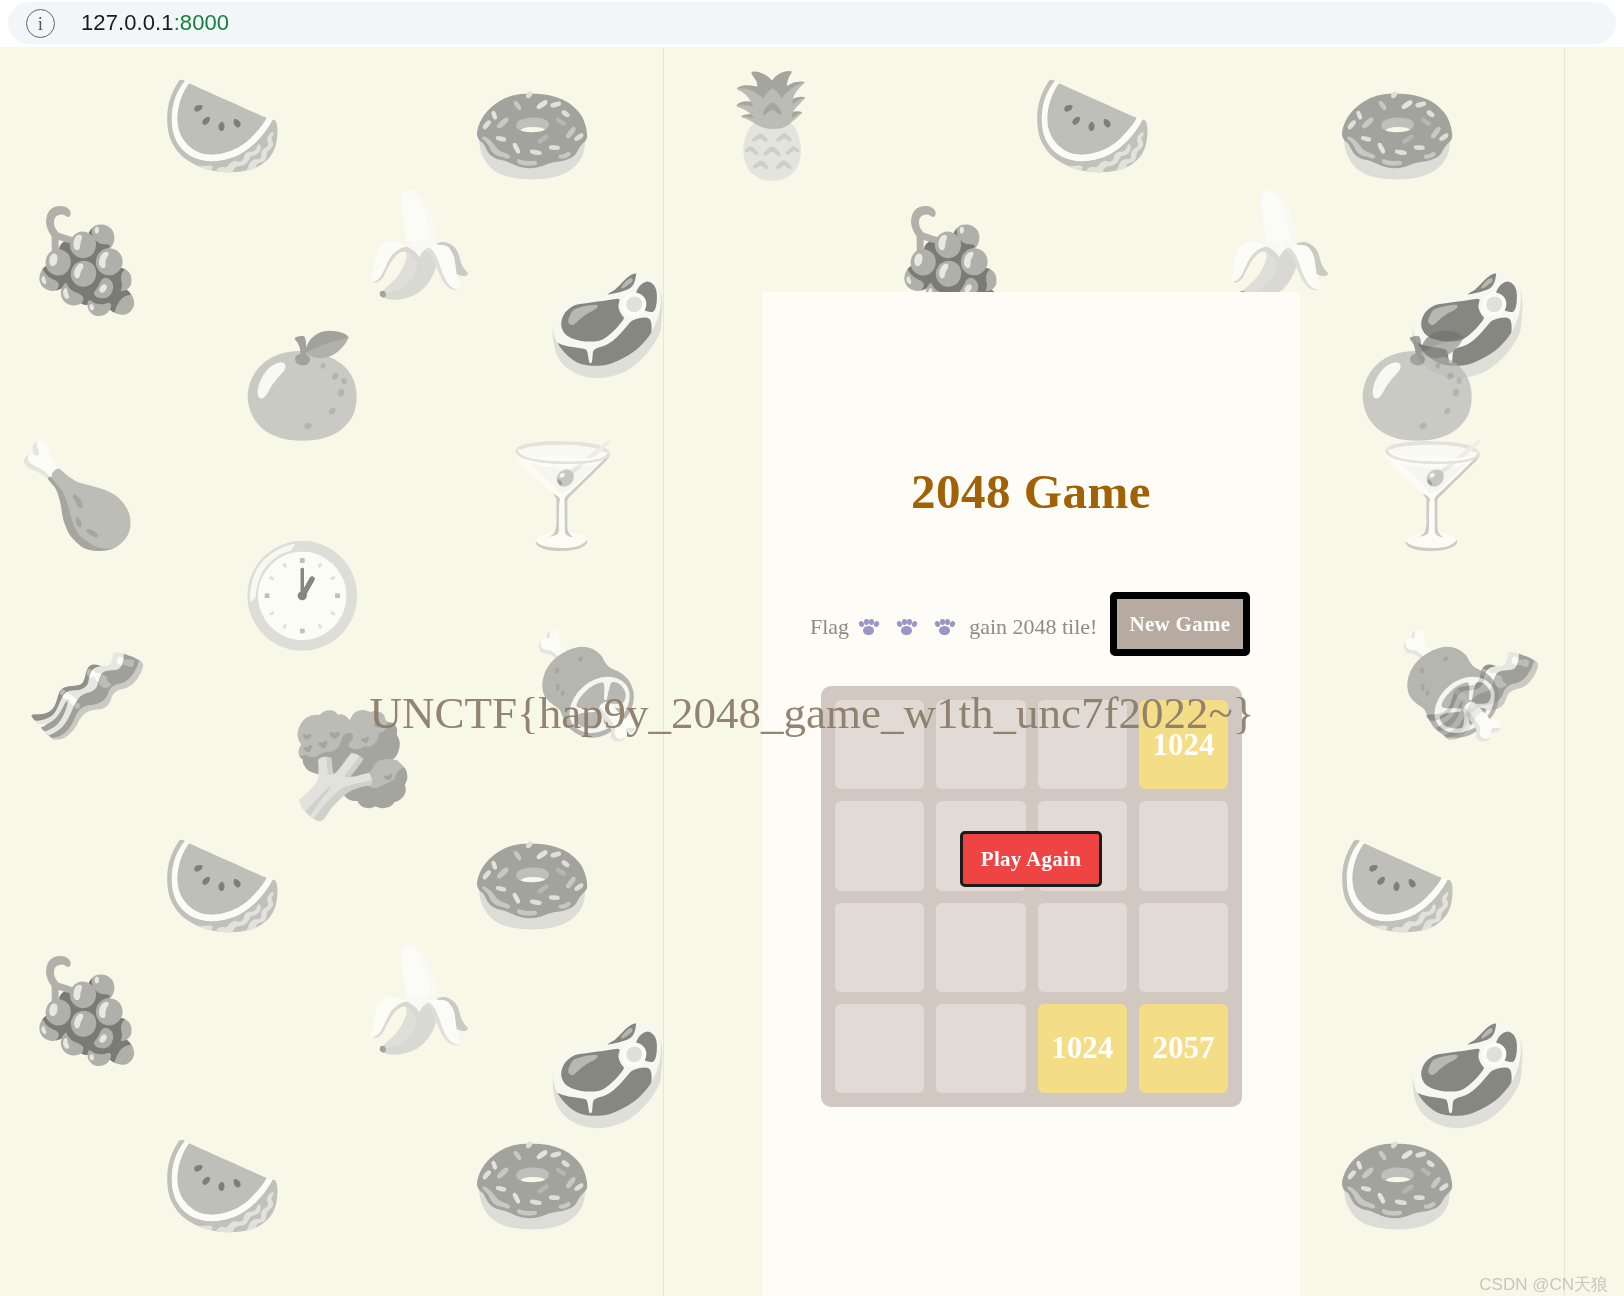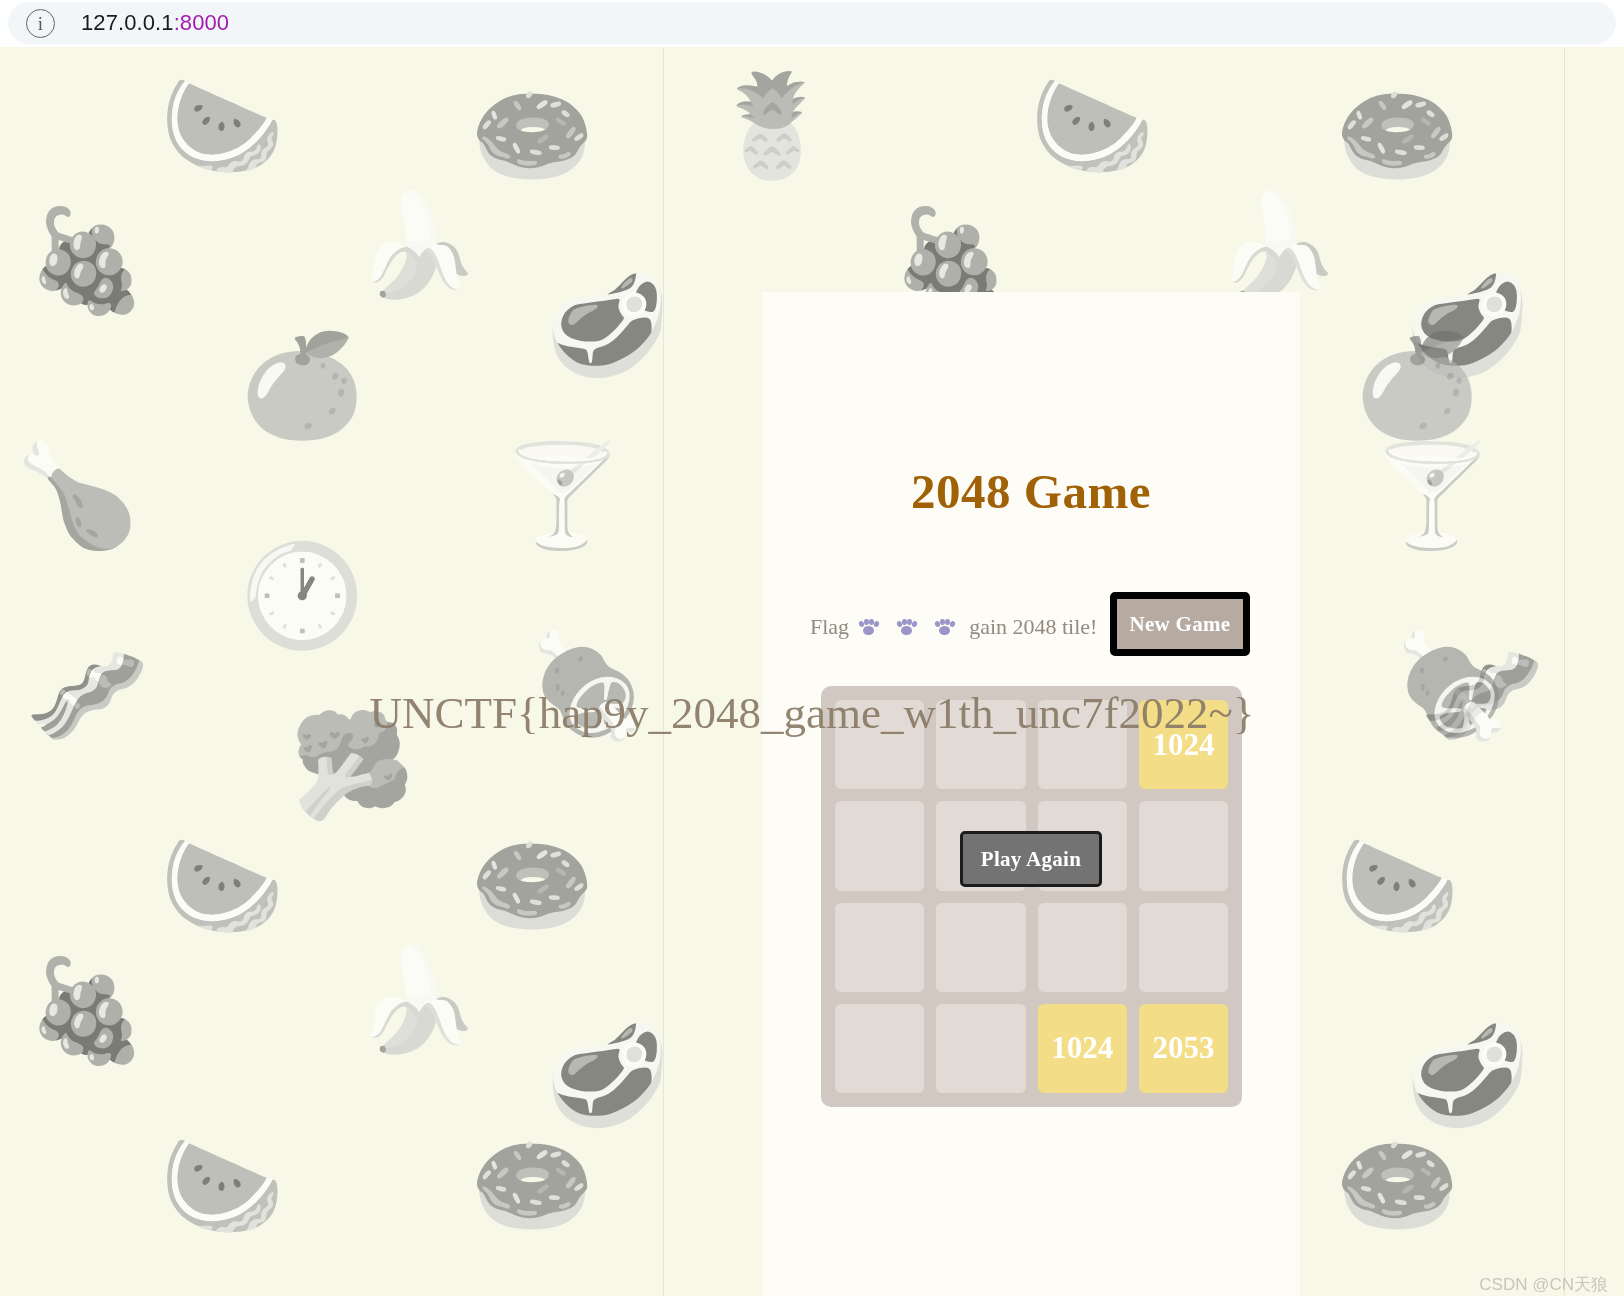--- a/index.html
+++ b/index.html
@@ -52,21 +52,21 @@
     line-height: 1;
   }
   .url-text {
     margin-left: 26px;
     font-family: "Liberation Sans", sans-serif;
     font-size: 22px;
     color: #1b1b1d;
     letter-spacing: 0.1px;
     white-space: nowrap;
   }
-  .url-port { color: #a21caf; }
+  .url-port { color: #15803d; }
 
   
   .page {
     position: absolute;
     top: 47px; left: 0;
     width: 1624px;
     height: 1249px;
     background: #f8f8e9;
     overflow: hidden;
   }
@@ -220,21 +220,21 @@
     opacity: 0.92;
   }
 
   
   .play-again-btn {
     position: absolute;
     left: 960px;
     top: 784px;
     width: 142px;
     height: 56px;
-    background: #737373;
+    background: #ef4444;
     border: 3px solid #1c1c1c;
     border-radius: 5px;
     color: #ffffff;
     font-family: "Liberation Serif", serif;
     font-size: 21px;
     font-weight: bold;
     display: flex;
     align-items: center;
     justify-content: center;
     box-sizing: border-box;
@@ -352,21 +352,21 @@
       <div class="tile"></div>
 
       <div class="tile"></div>
       <div class="tile"></div>
       <div class="tile"></div>
       <div class="tile"></div>
 
       <div class="tile"></div>
       <div class="tile"></div>
       <div class="tile filled">1024</div>
-      <div class="tile filled">2053</div>
+      <div class="tile filled">2057</div>
     </div>
   </div>
 
   <div class="flag-overlay">UNCTF{hap9y_2048_game_w1th_unc7f2022~}</div>
 
   <div class="play-again-btn">Play Again</div>
 
   <div class="watermark">CSDN @CN天狼</div>
 </div>
 

